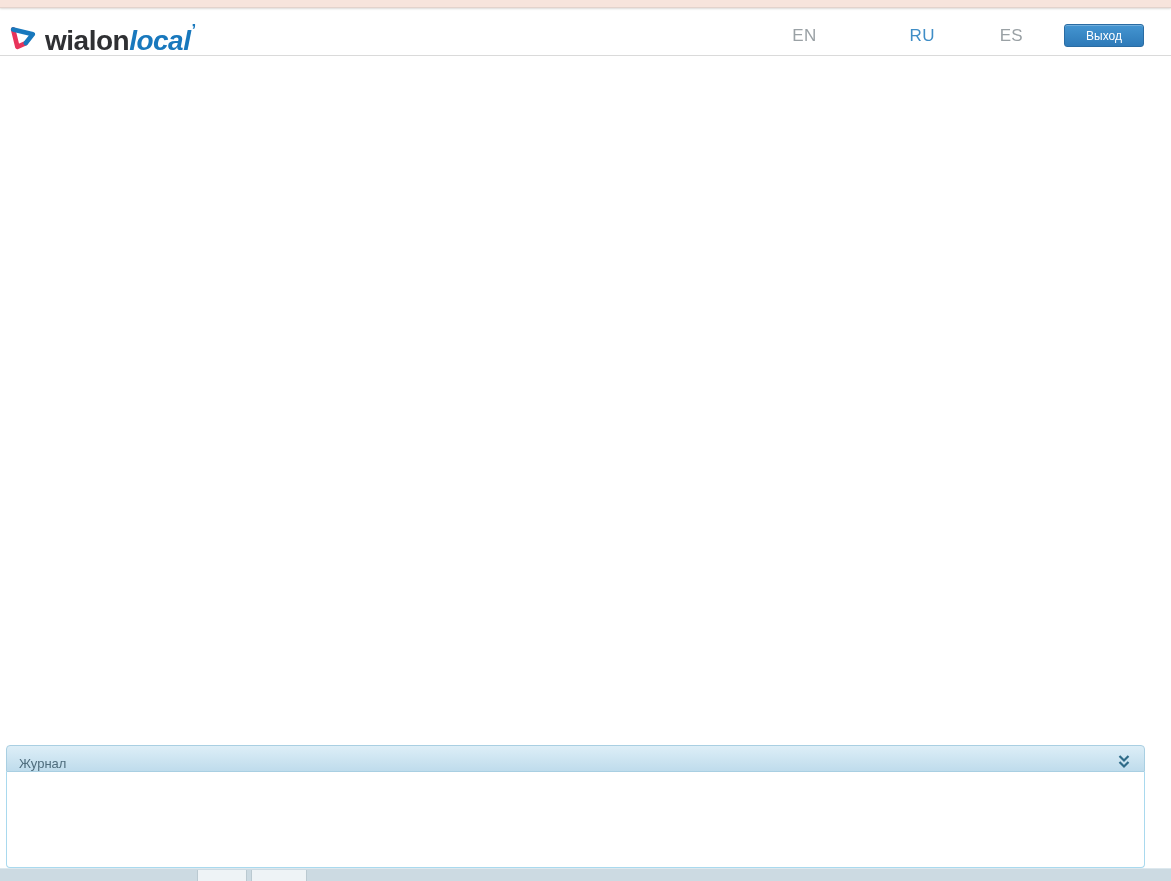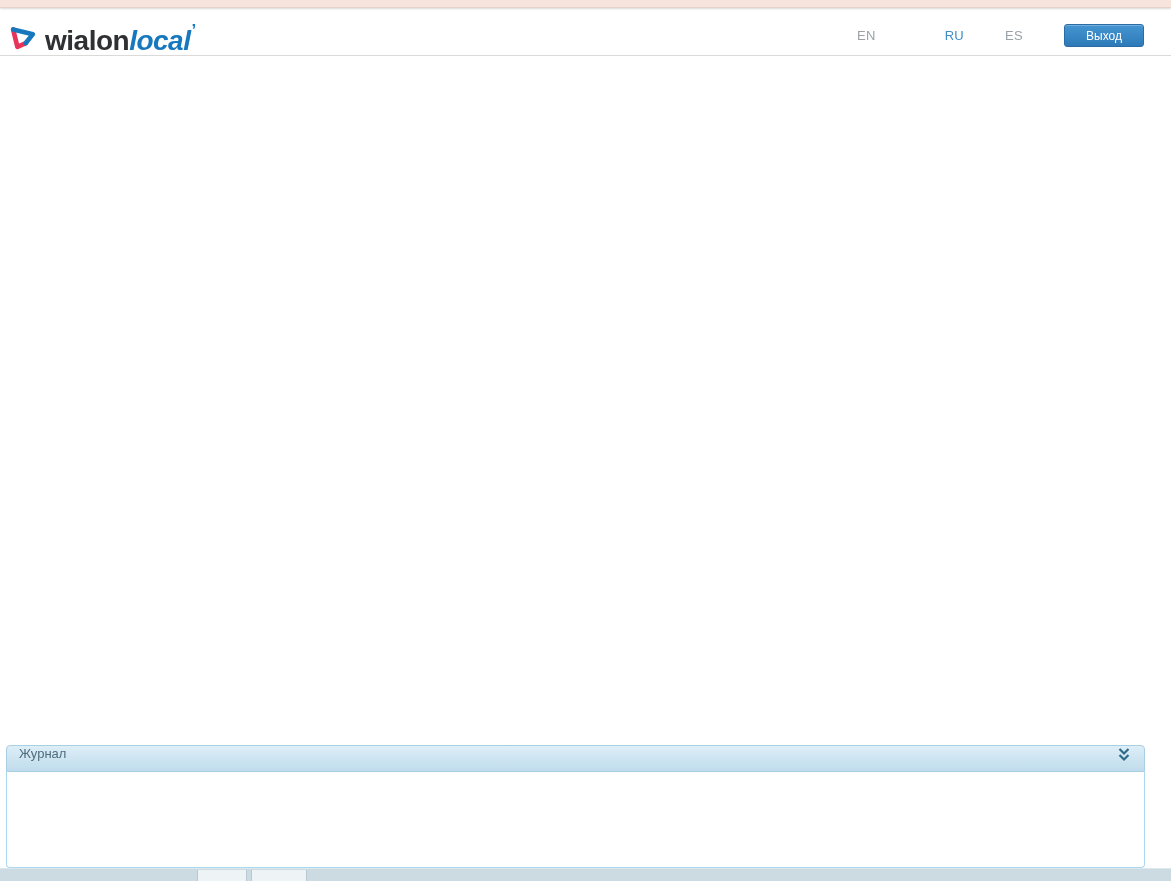--- a/index.html
+++ b/index.html
@@ -33,22 +33,22 @@
   .logo-mark {
     color: #1878bd; font-weight: bold; font-size: 17px;
     vertical-align: 14px; margin-left: 1px;
   }
 
   .header-right {
     position: absolute; right: 27px; top: 0; height: 53px;
     display: flex; align-items: center;
   }
   .lang-link {
-    font-size: 13px; color: #9aa1a5; margin-right: 41px;
-    text-decoration: none; cursor: pointer; letter-spacing: 0.3px;
+    font-size: 17px; color: #9aa1a5; margin-right: 41px;
+    text-decoration: none; cursor: pointer; letter-spacing: 0.3px; margin-left: 24px;
   }
   .lang-link.active { color: #3f8dc6; padding-left: 28px; }
   .logout-btn {
     width: 80px; height: 23px;
     background: linear-gradient(to bottom, #4495d1, #2e7ab8);
     border: 1px solid #2a6ca3;
     border-radius: 3px;
     color: #ffffff; font-size: 12px;
     font-family: "Liberation Sans", sans-serif;
     cursor: pointer;
@@ -64,21 +64,21 @@
   
   .journal {
     position: absolute; left: 6px; top: 745px; width: 1139px; height: 123px;
     z-index: 3;
   }
   .journal-header {
     height: 27px;
     background: linear-gradient(to bottom, #ddeef7, #bfdcec);
     border: 1px solid #a9cfe2;
     border-radius: 4px 4px 0 0;
-    display: flex; align-items: flex-start;
+    display: flex; align-items: flex-end;
     padding: 0 12px;
     cursor: pointer;
   }
   .journal-title {
     font-size: 13px; color: #4f6d7d; flex: 1;
   }
   .chevron-btn {
     width: 16px; height: 18px; display: flex; align-items: center; justify-content: center;
     cursor: pointer; background: none; border: none; padding: 0;
   }

